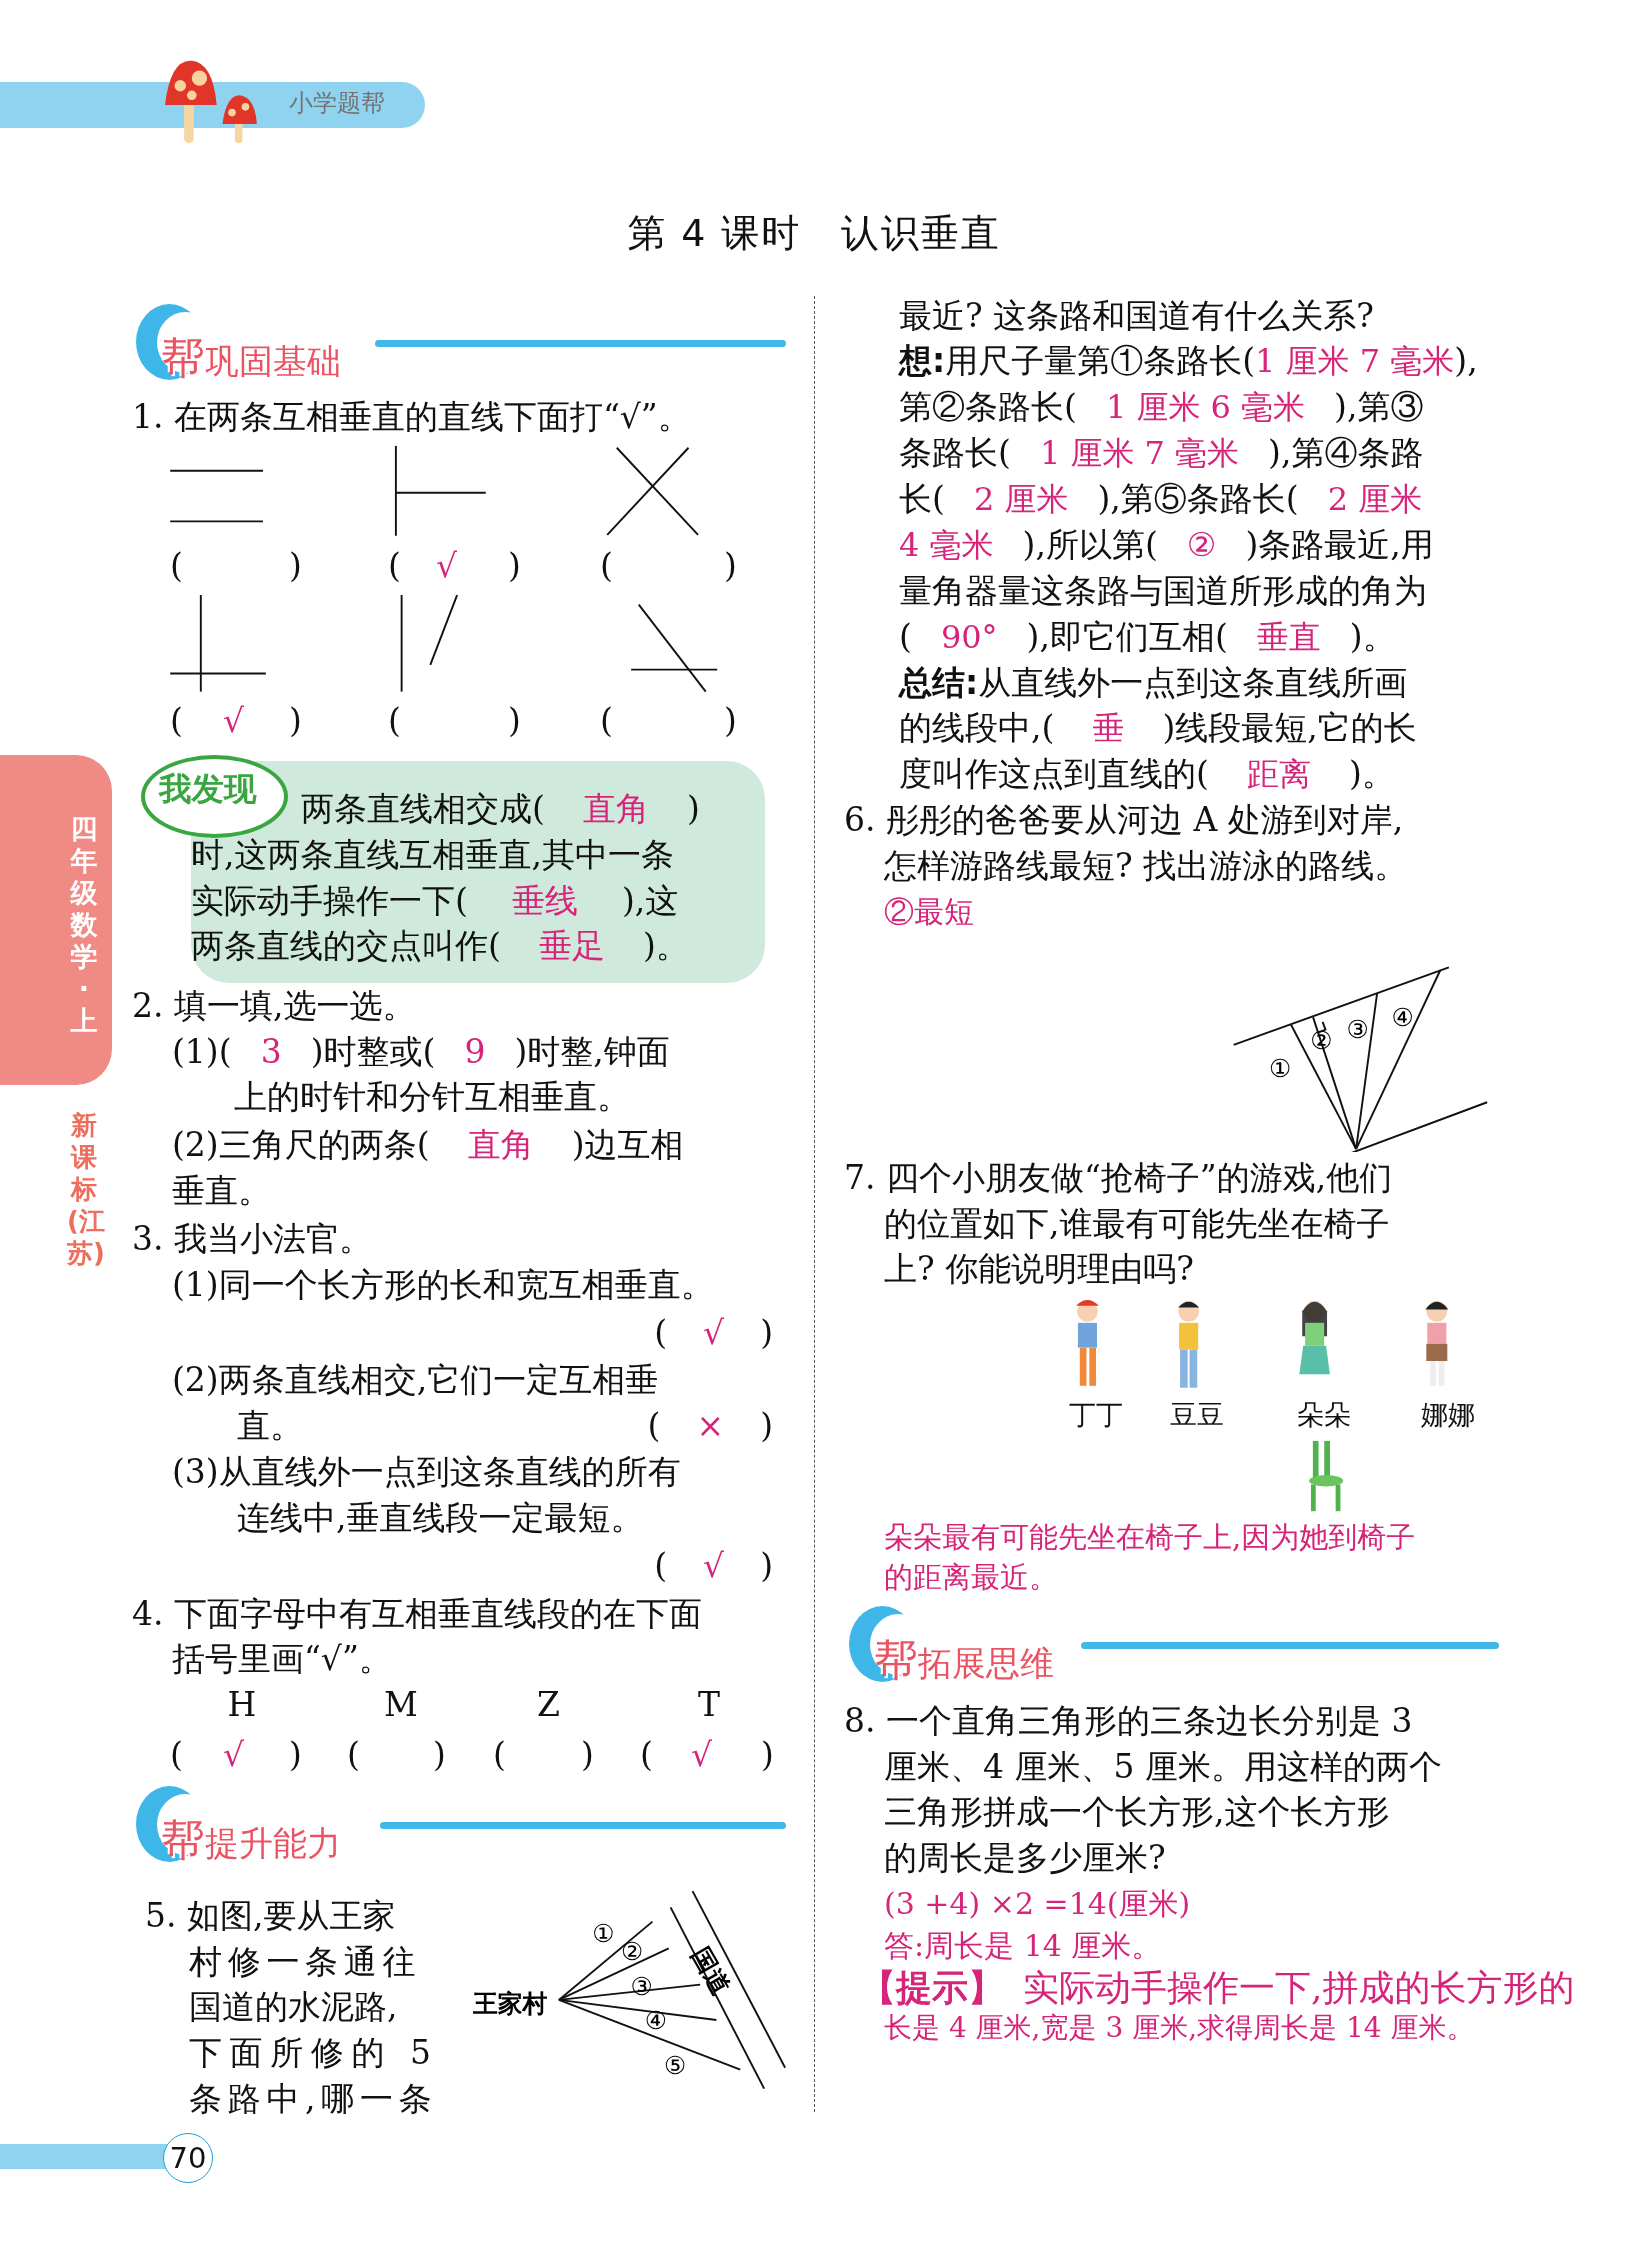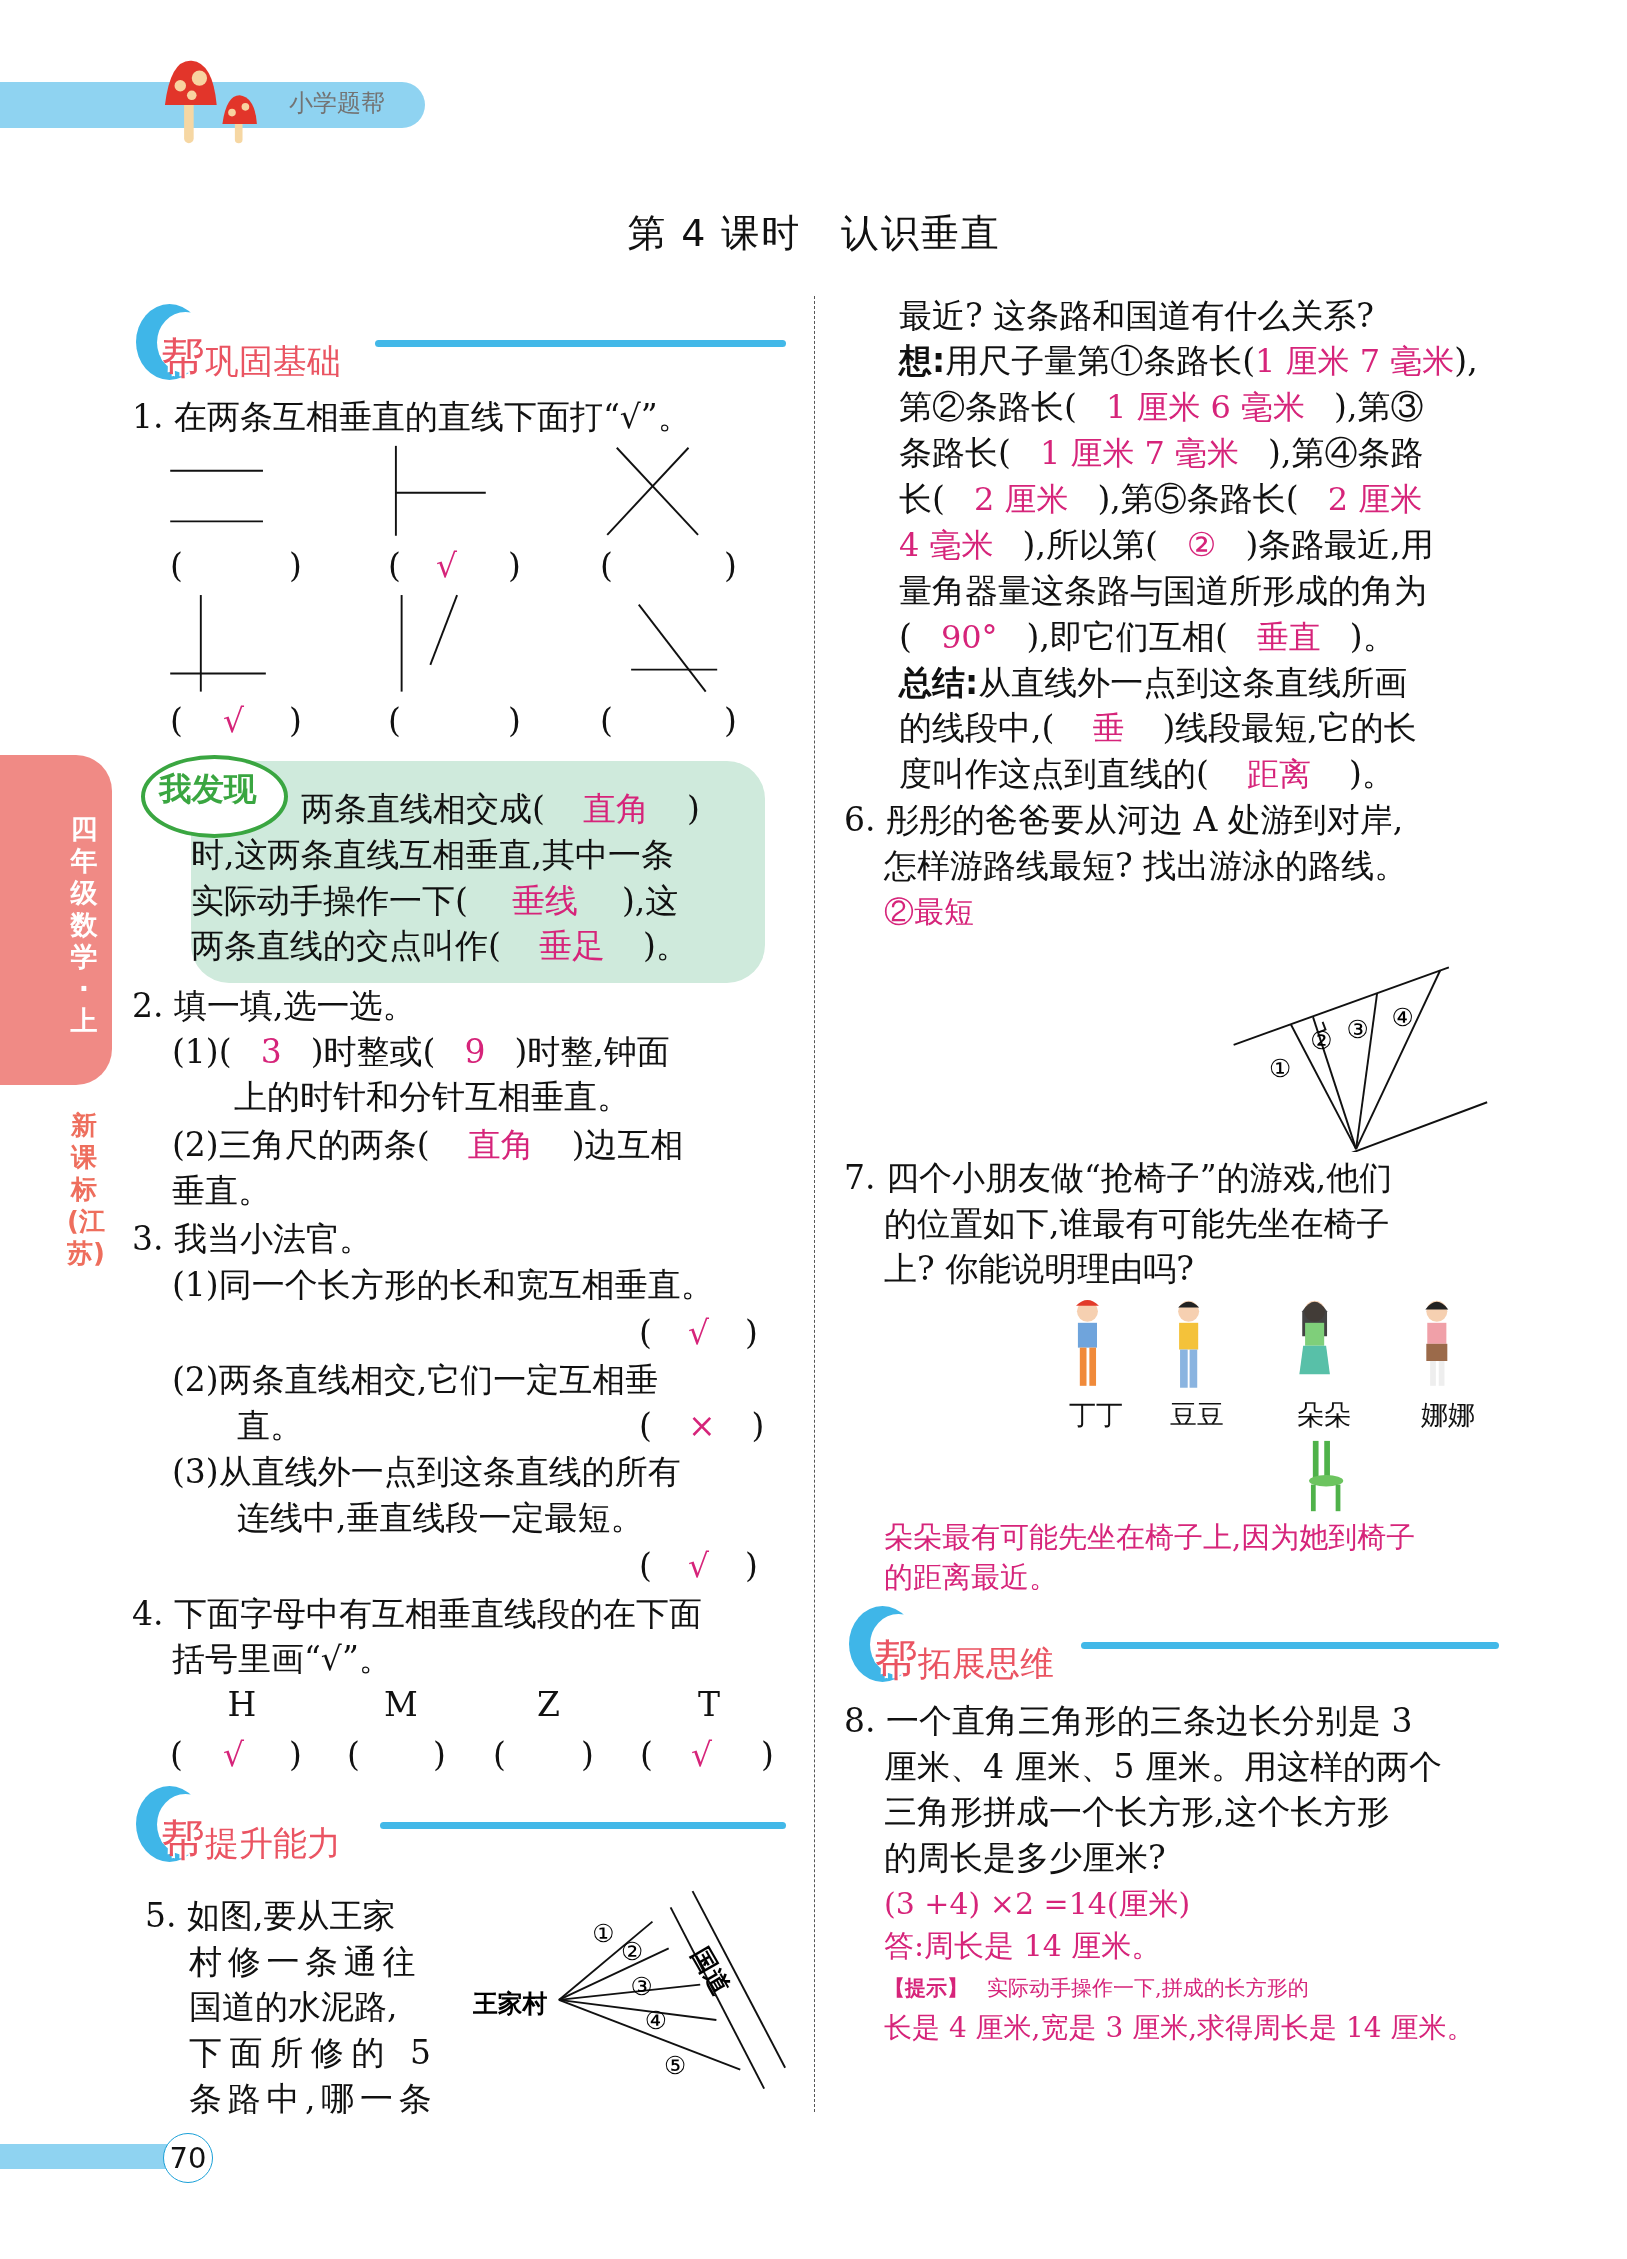--- a/index.html
+++ b/index.html
@@ -1,21 +1,21 @@
 <!DOCTYPE html>
 <html><head>
 <meta charset="utf-8">
 <style>
   html,body{margin:0;padding:0;background:#fff;}
   body{width:1628px;height:2260px;position:relative;overflow:hidden;
        font-family:"DejaVu Serif","Liberation Serif",serif;color:#111;}
   .abs{position:absolute;}
   .sans{font-family:"DejaVu Sans","Liberation Sans",sans-serif;}
   .ans{color:#d6247a;}
-  .q{font-size:33px;line-height:46px;white-space:nowrap;}
+  .q{font-size:33px;line-height:46px;white-space:nowrap;text-align:right;}
   .small{font-size:32px;}
   
   .top-band{left:0;top:82px;width:425px;height:46px;background:#8fd3f1;border-radius:0 23px 23px 0;}
   .brand{left:289px;top:87px;font-size:24px;color:#737373;}
   .title{left:0;width:1628px;top:208px;text-align:center;font-size:38px;font-weight:normal;letter-spacing:1.9px;}
   .divider{left:814px;top:296px;height:1816px;border-left:1.9px dashed #555;}
   
   .sec{height:76px;}
   .sec .blob{position:absolute;left:0;top:0;width:67px;height:76px;border-radius:50%;background:#3fb6e8;}
   .sec .blob:after{content:"";position:absolute;left:21px;top:7.6px;width:57px;height:61px;border-radius:50%;background:#fff;}
@@ -277,19 +277,19 @@
   <div class="txt sans"><span class="big">帮</span><span>拓展思维</span></div>
   <div class="line" style="left:232px;width:418px"></div>
 </div>
 
 <div class="abs q" style="left:844px;top:1698px">8. 一个直角三角形的三条边长分别是 3</div>
 <div class="abs q" style="left:884px;top:1744px">厘米、4 厘米、5 厘米。用这样的两个</div>
 <div class="abs q" style="left:884px;top:1789px">三角形拼成一个长方形,这个长方形</div>
 <div class="abs q" style="left:884px;top:1835px">的周长是多少厘米?</div>
 <div class="abs q ans" style="left:884px;top:1881px;font-size:30px">(3 +4) ×2 =14(厘米)</div>
 <div class="abs q ans" style="left:884px;top:1923px;font-size:30px">答:周长是 14 厘米。</div>
-<div class="abs q ans" style="left:884px;top:1965px;font-size:21px">
+<div class="abs q ans" style="left:860px;top:1965px;font-size:36px">
   <b class="sans">【提示】</b><span style="margin-left:19px">实际动手操作一下,拼成的长方形的</span></div>
 <div class="abs q ans" style="left:884px;top:2005px;font-size:28px">长是 4 厘米,宽是 3 厘米,求得周长是 14 厘米。</div>
 
 <div class="abs page-band"></div>
 <div class="abs page-circle sans">70</div>
 
 
 </body></html>

